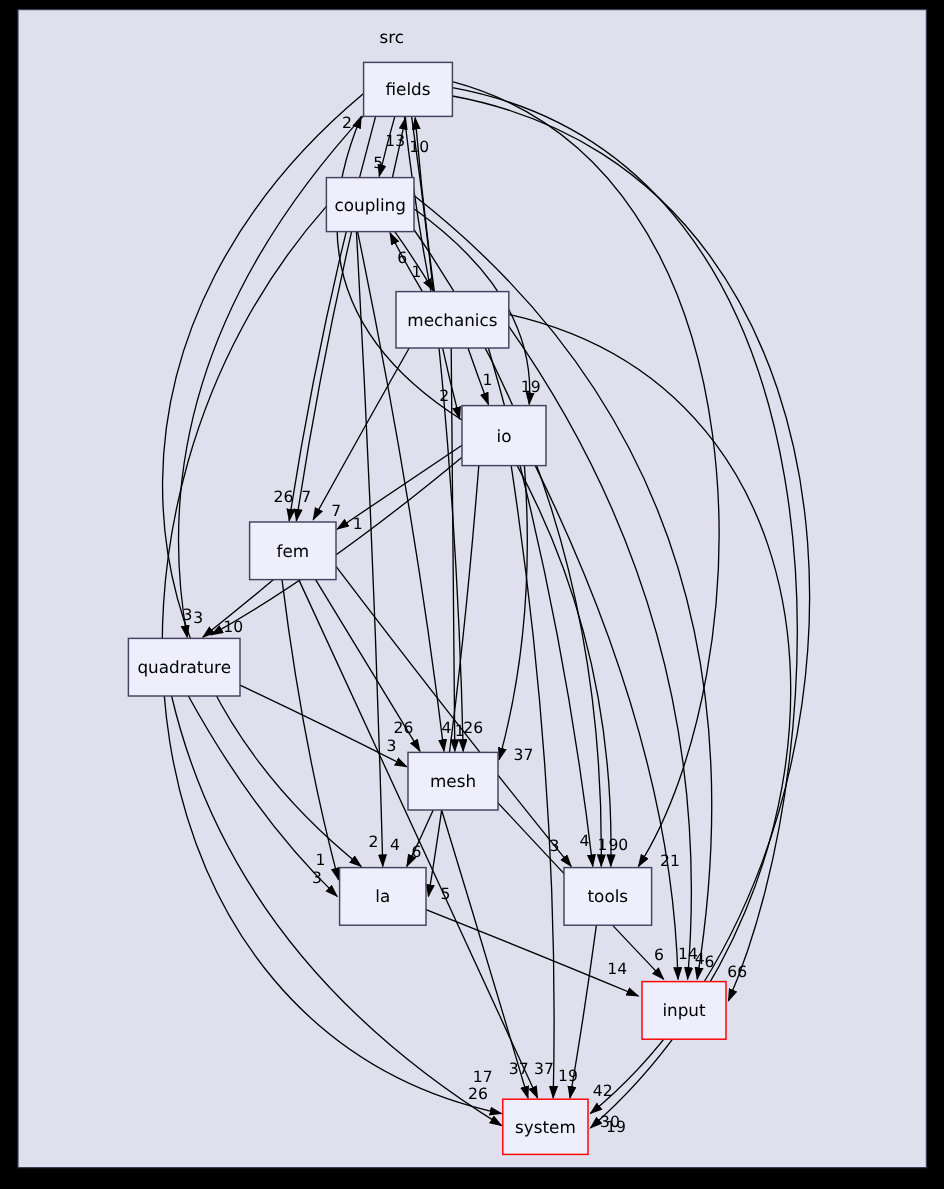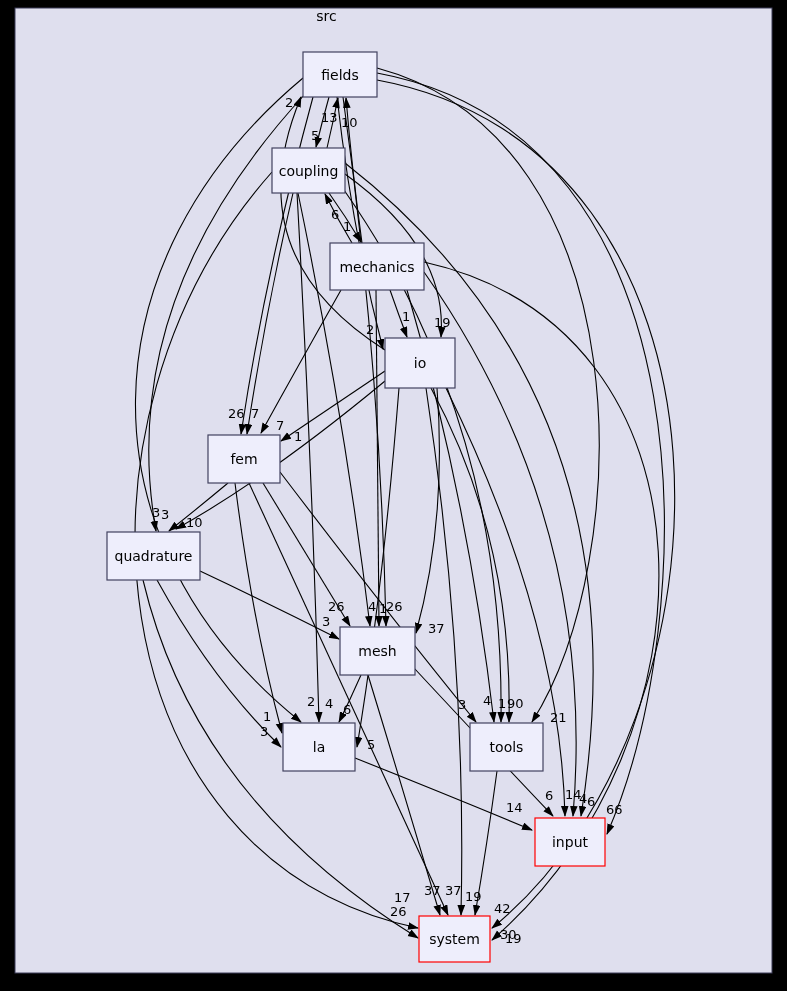--- a/index.html
+++ b/index.html
@@ -1,19 +1,19 @@
 <!DOCTYPE html>
 <html><head>
 <meta charset="utf-8">
 <style>
   html,body{margin:0;padding:0;background:#000;}
   #stage{position:relative;width:787px;height:991px;background:#000;overflow:hidden;
          font-family:"DejaVu Sans", sans-serif;}
   #graph-svg{position:absolute;left:0;top:0;}
-  #cluster-title{position:absolute;left:0;top:8px;width:653px;text-align:center;
+  #cluster-title{position:absolute;left:0;top:24px;width:653px;text-align:center;
                  font-size:14px;color:#000;pointer-events:none;
                  font-family:"DejaVu Sans", sans-serif;}
   .node-rect{stroke-width:1.2px;cursor:pointer;}
   .node-text{font-size:14px;fill:#000;text-anchor:middle;pointer-events:none;}
   .edge-path{fill:none;stroke-width:1.1px;}
   .edge-label{font-size:13px;fill:#000;}
 </style>
 </head>
 <body>
 

